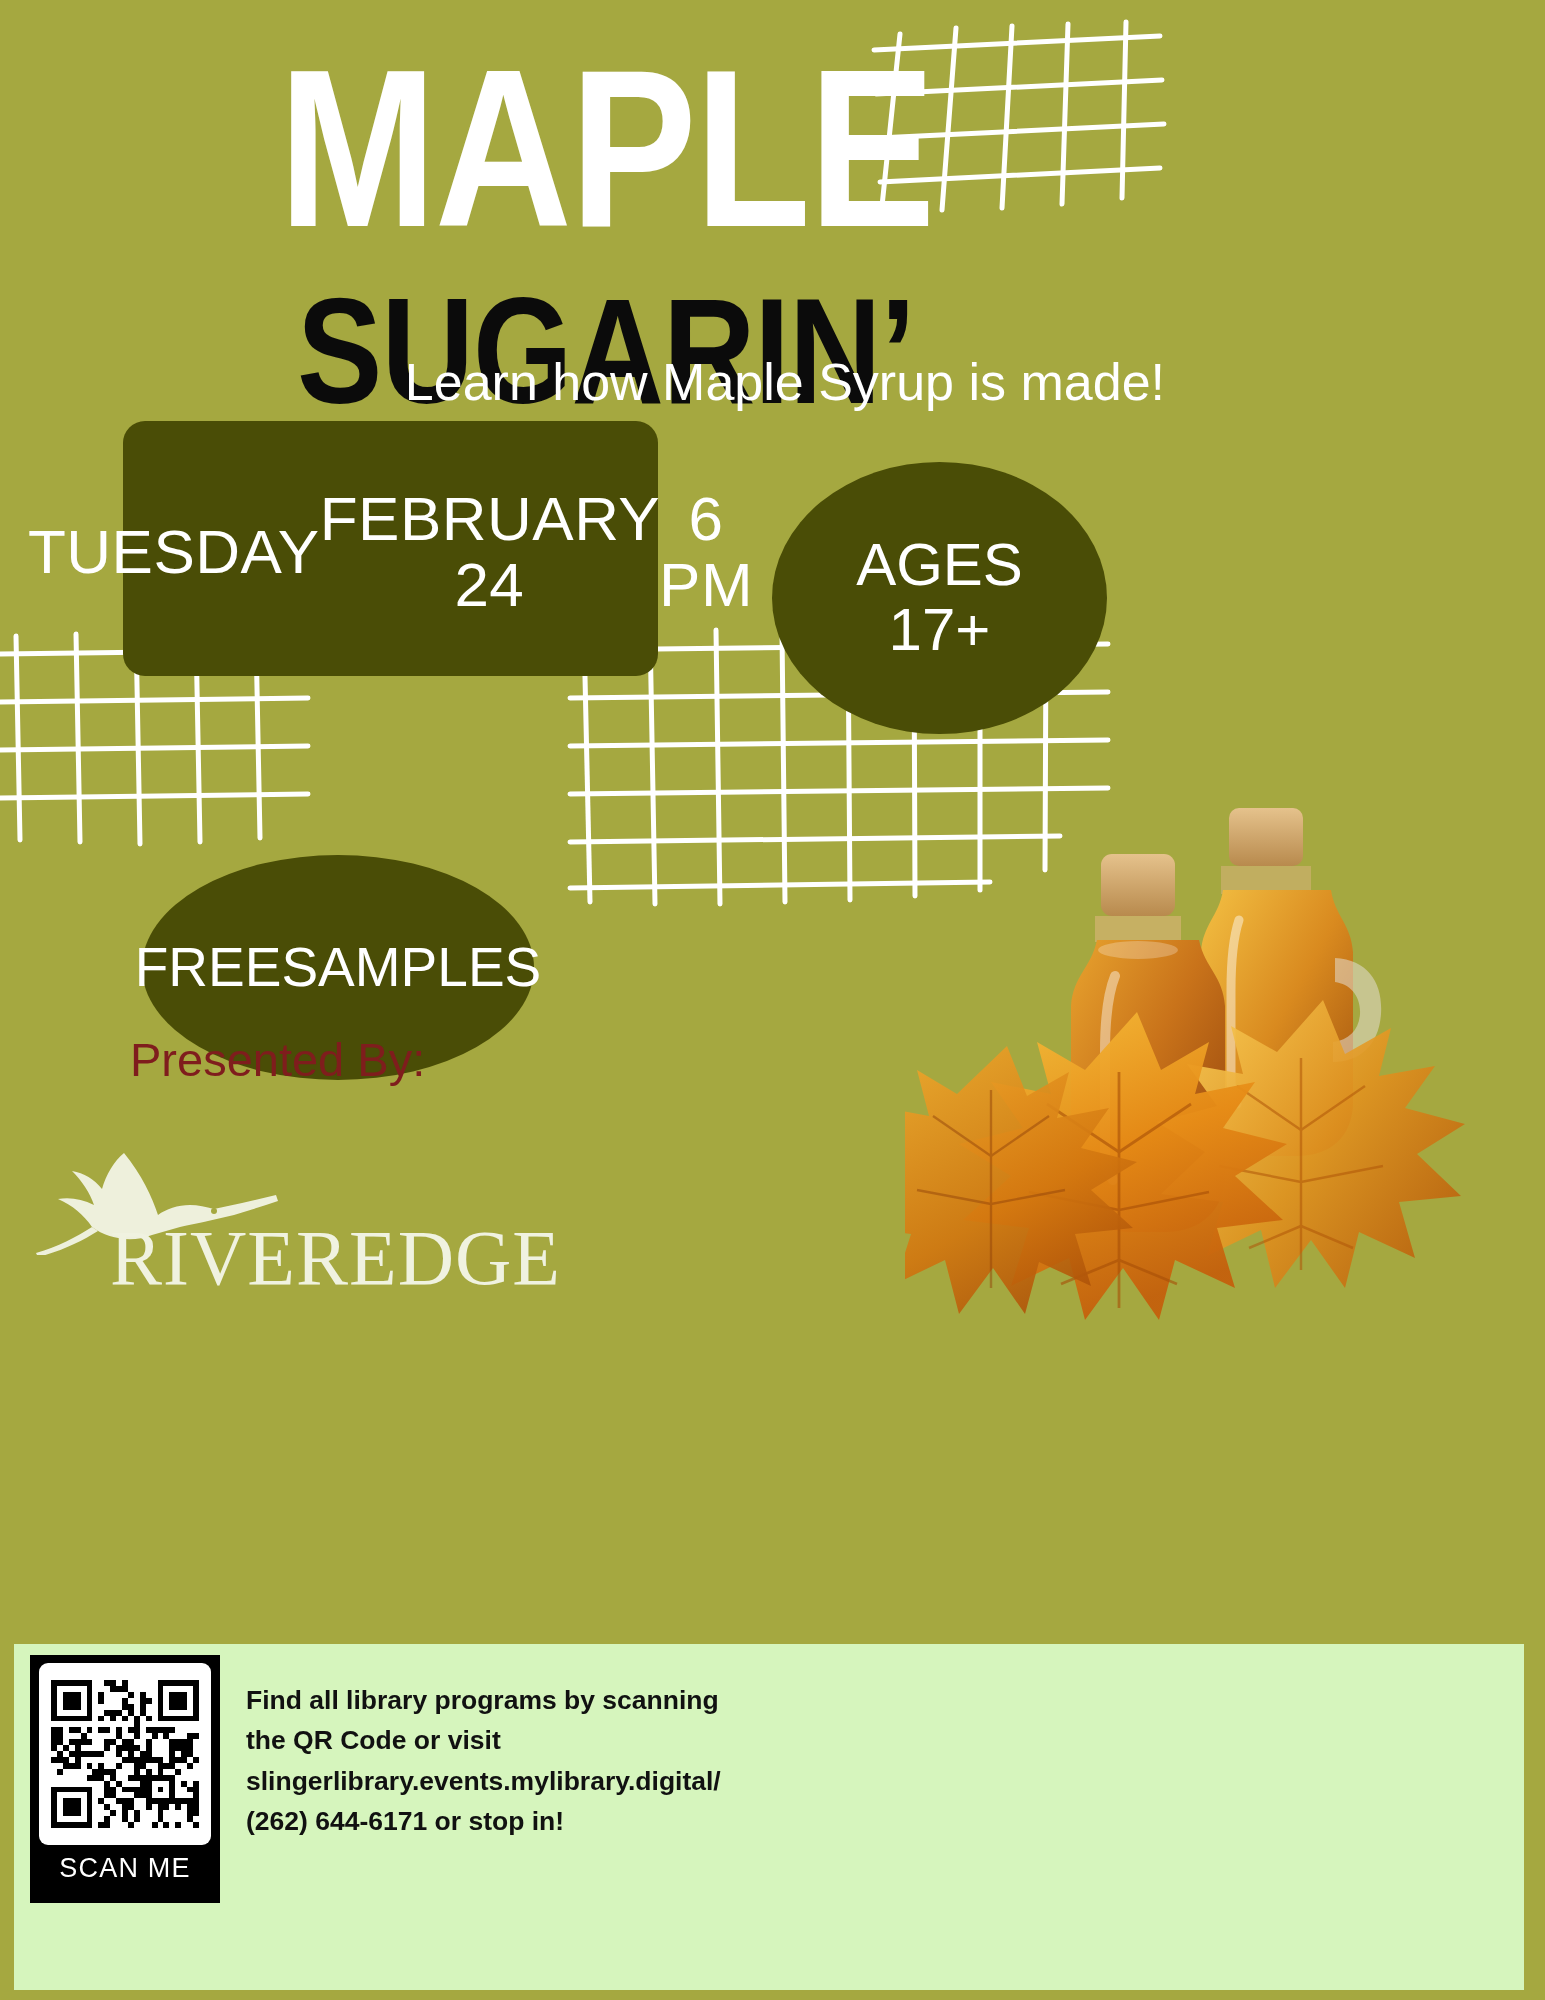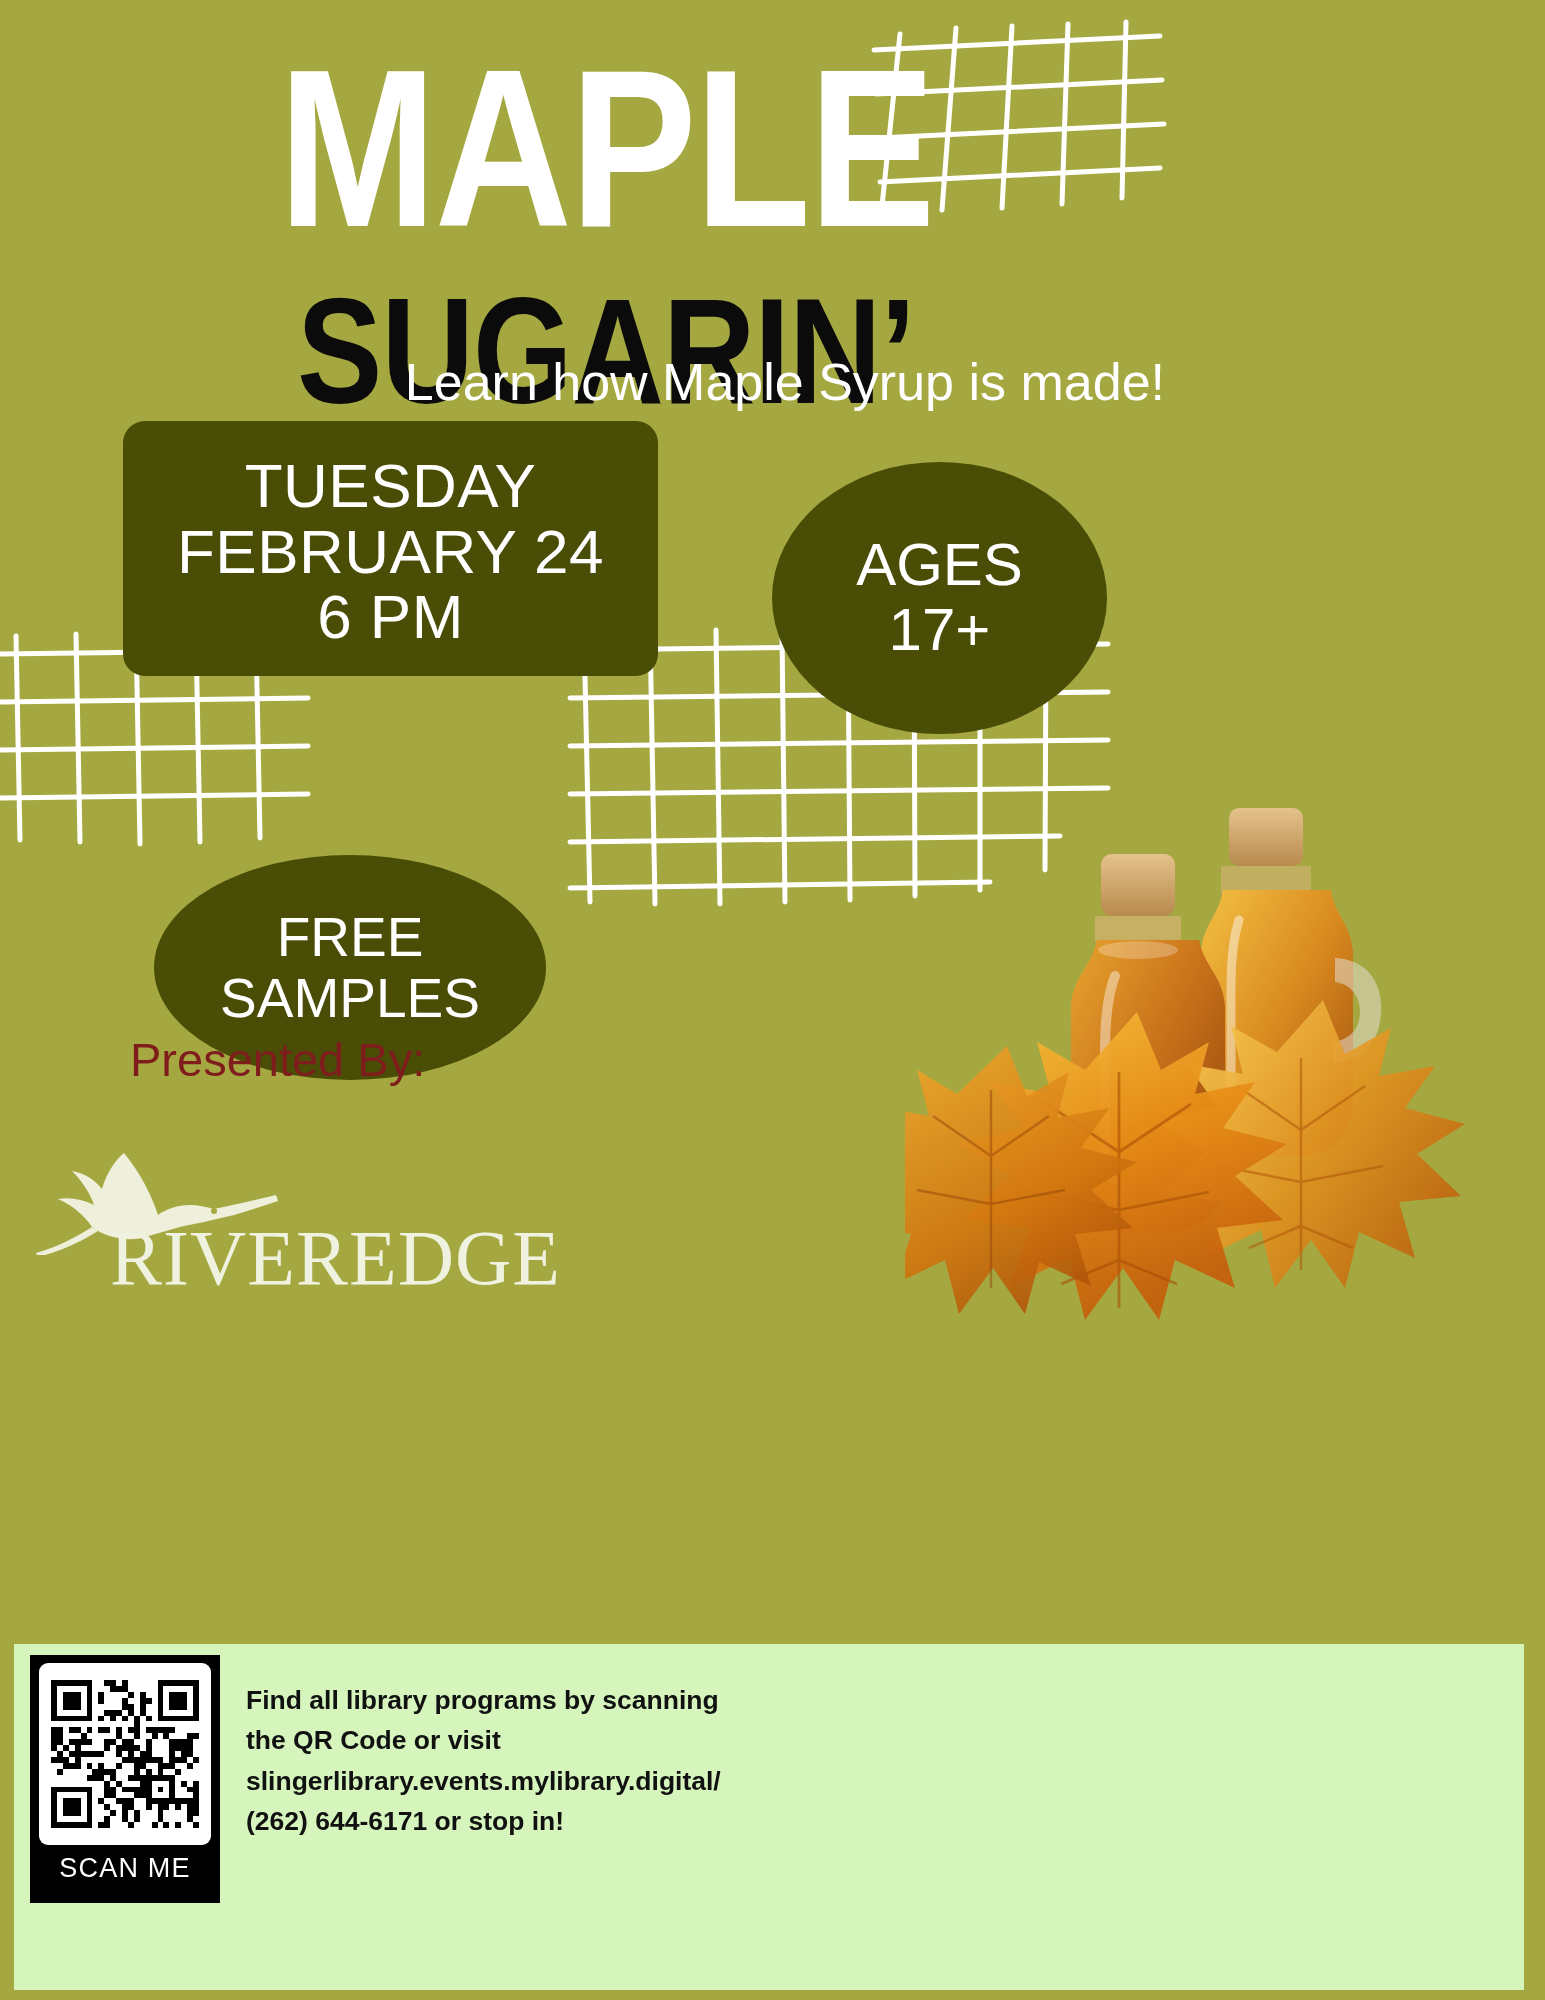--- a/index.html
+++ b/index.html
@@ -71,21 +71,21 @@
   
   .date-box {
     position: absolute;
     left: 123px;
     top: 421px;
     width: 535px;
     height: 255px;
     background: #4a4d06;
     border-radius: 22px;
     display: flex;
-    flex-direction: column;
+    flex-direction: row;
     align-items: center;
     justify-content: center;
     box-sizing: border-box;
     padding-top: 6px;
   }
   .date-line {
     color: #ffffff;
     font-size: 62px;
     line-height: 1.06;
     font-weight: 400;
@@ -111,28 +111,27 @@
     color: #ffffff;
     font-size: 60px;
     line-height: 1.08;
     text-align: center;
     font-weight: 400;
   }
 
   
   .free-oval {
     position: absolute;
-    left: 154px;
+    left: 142px;
     top: 855px;
     width: 392px;
     height: 225px;
     background: #4a4d06;
     border-radius: 50%;
     display: flex;
-    flex-direction: column;
     align-items: center;
     justify-content: center;
   }
   .free-line {
     color: #ffffff;
     font-size: 55px;
     line-height: 1.1;
     text-align: center;
     font-weight: 400;
   }

